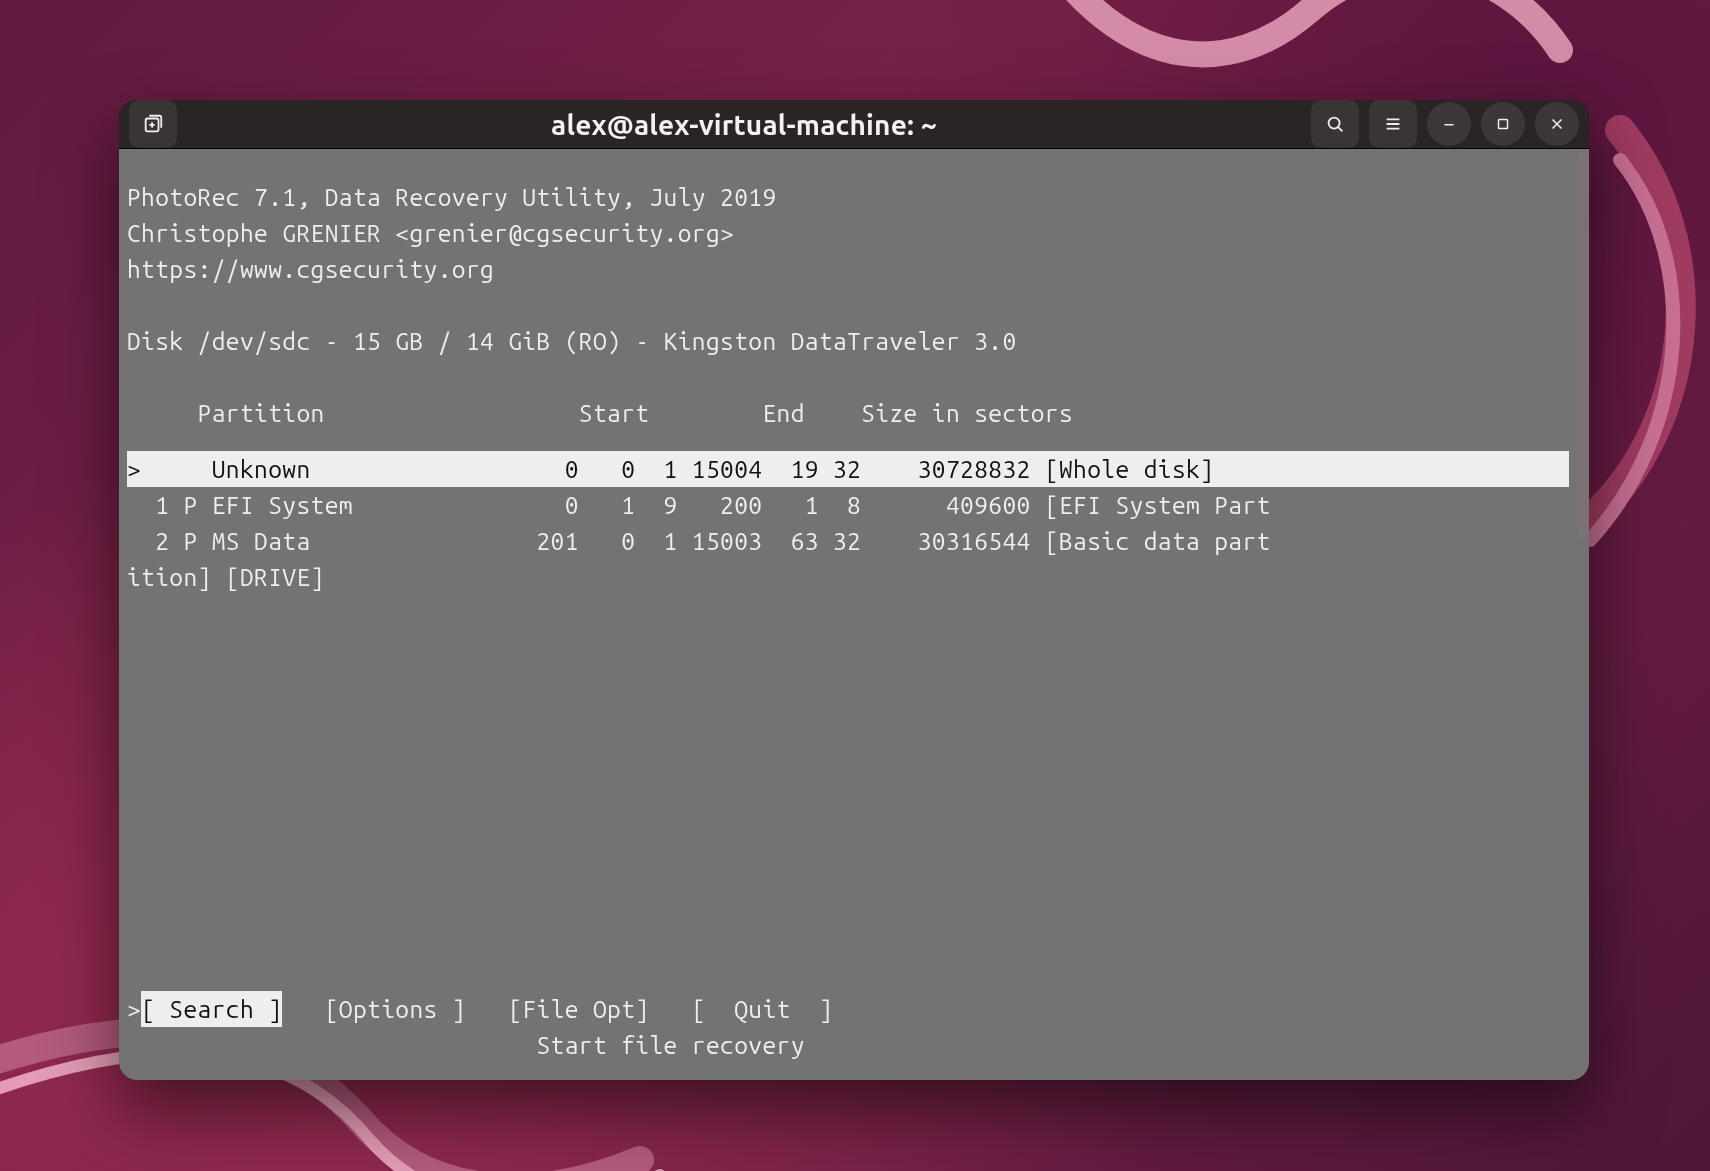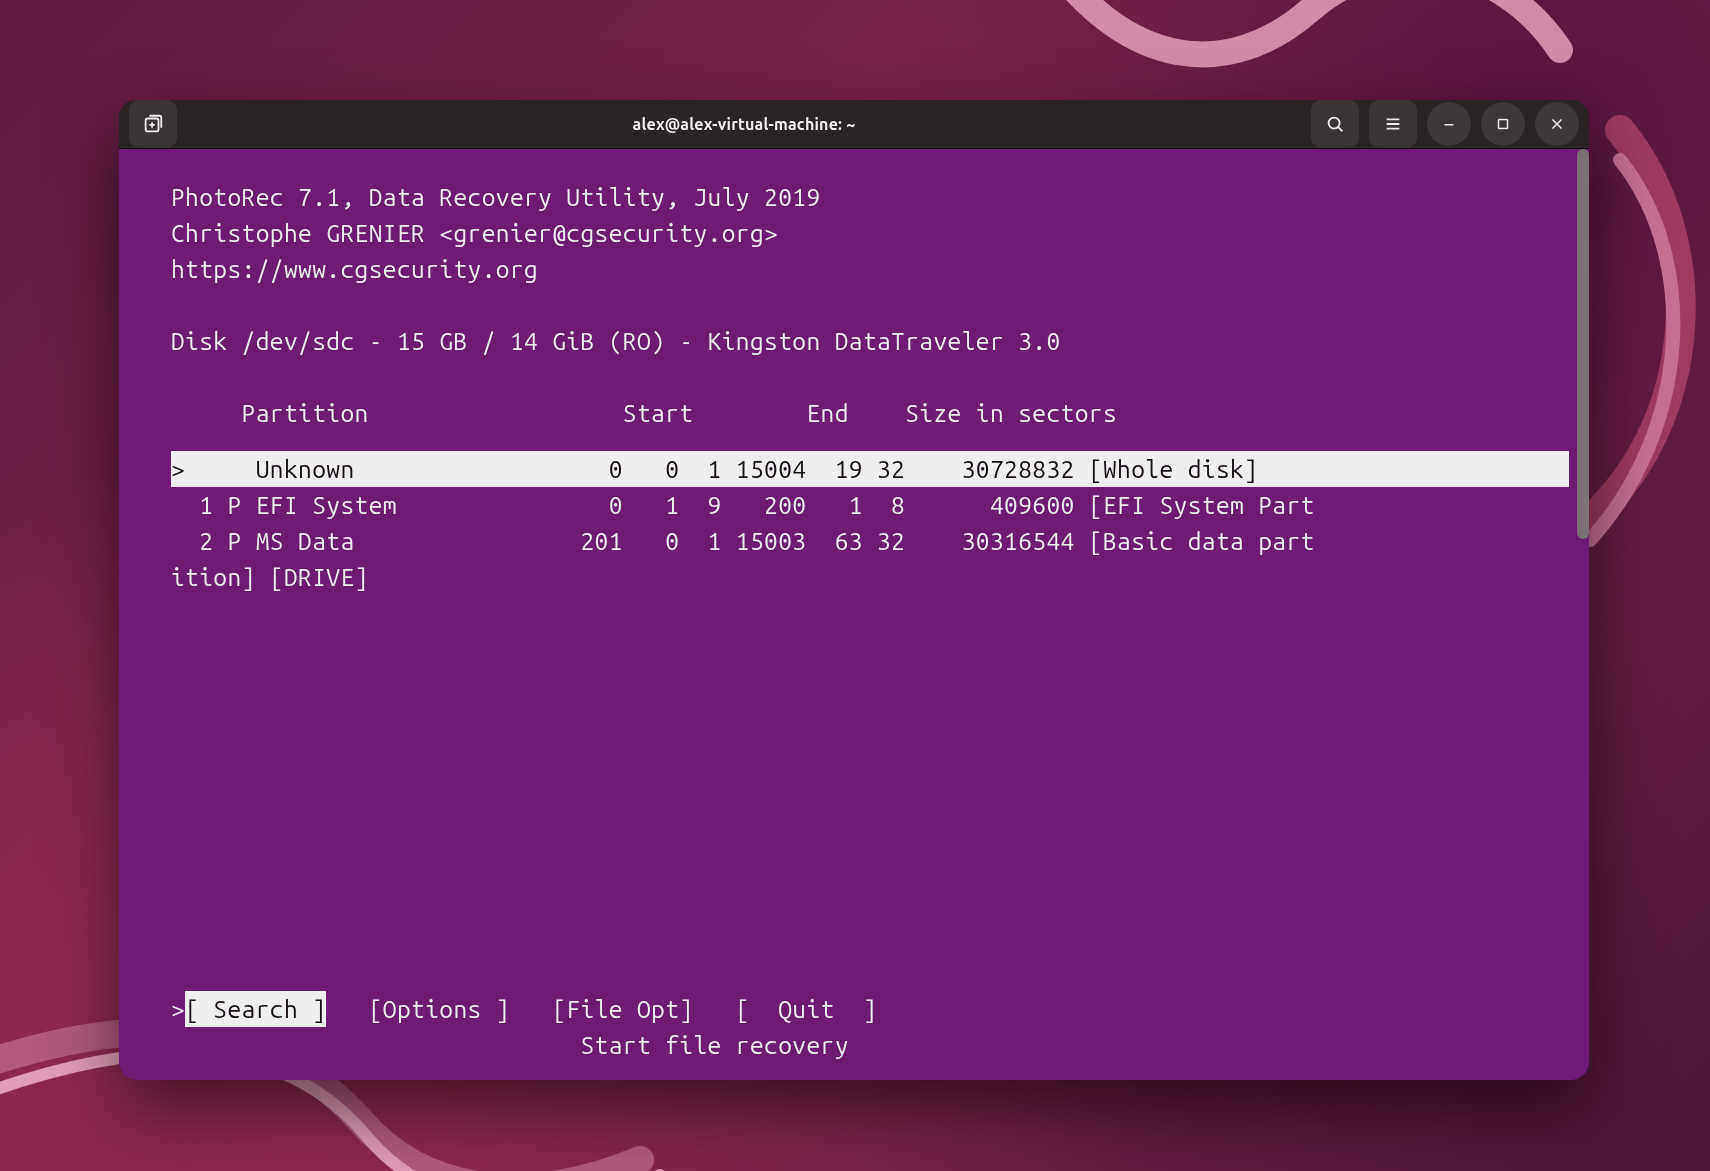--- a/index.html
+++ b/index.html
@@ -55,21 +55,21 @@
     border-bottom: 1px solid #000;
   }
   .titlebar .left, .titlebar .right {
     display: flex;
     align-items: center;
     gap: 10px;
   }
   .titlebar .title {
     color: #f5f1f0;
     font-weight: 700;
-    font-size: 16px;
+    font-size: 28px;
     letter-spacing: 0.2px;
   }
 
   .btn {
     width: 48px;
     height: 48px;
     border-radius: 10px;
     background: #3a3434;
     display: flex;
     align-items: center;
@@ -79,23 +79,22 @@
   .btn.square { border-radius: 10px; }
   .btn.circle { border-radius: 50%; width: 44px; height: 44px; background: #3d3737; }
   .btn.circle.dim { background: #3d3737; }
   .btn svg { width: 22px; height: 22px; stroke: #efeceb; stroke-width: 2; fill: none; }
   .btn.small svg { width: 18px; height: 18px; }
 
   
   .termwrap {
     flex: 1 1 auto;
     position: relative;
-    background: #701a75;
+    background: #737373;
     display: flex;
-    padding-left: 44px;
   }
   .term {
     flex: 1 1 auto;
     padding: 30px 8px 28px 8px;
     color: #eeeeee;
     font-family: "Ubuntu Mono", "DejaVu Sans Mono", Menlo, Consolas, monospace;
     font-size: 24.5px;
     line-height: 36px;
     letter-spacing: 0.4px;
     white-space: pre;

